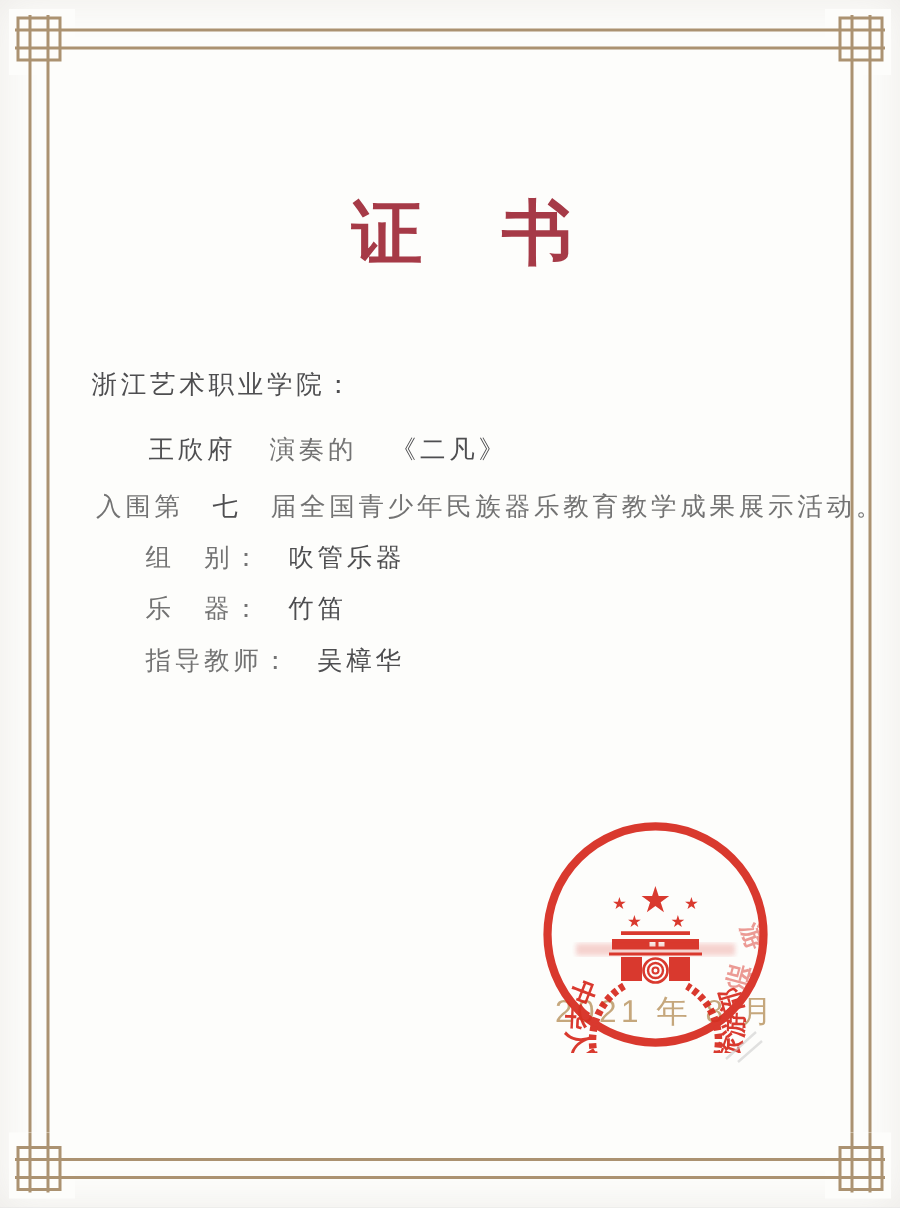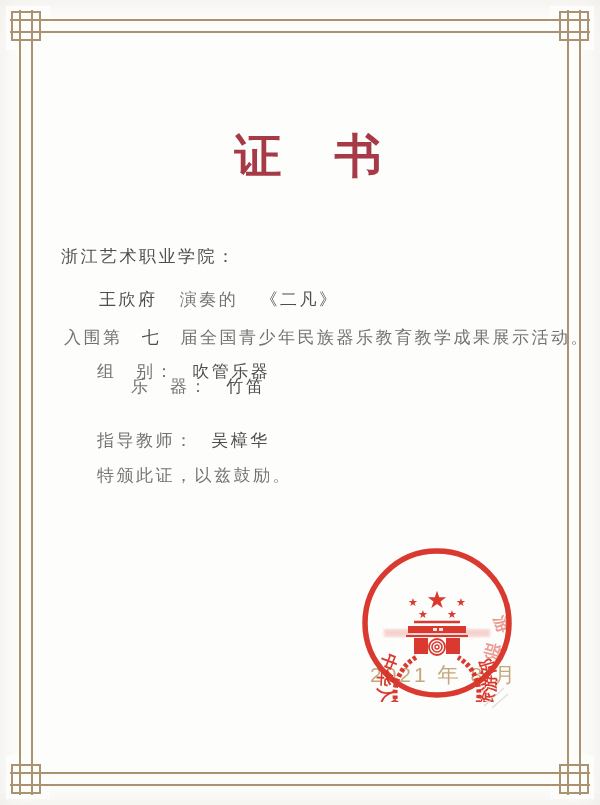--- a/index.html
+++ b/index.html
@@ -25,21 +25,21 @@
   .line{position:absolute;font-size:17px;letter-spacing:2.5px;line-height:1.25;
         color:#4e4e50;white-space:nowrap;}
   .tan{color:#737373;}
   .dark{color:#4e4e50;}
   .salutation{left:61px;top:246px;}
   .recipient{left:99px;top:289px;}
   .recipient .connector{margin:0 15px;}
   .achievement{left:64px;top:327px;}
   .achievement .session{margin:0 12px;}
   .field-1{left:97px;top:361px;}
-  .field-2{left:97px;top:376px;margin-left:34px;}
+  .field-2{left:97px;top:395px;}
   .field-3{left:97px;top:430px;font-family:Liberation Serif, serif;}
   .field-row .value{margin-left:10px;}
   .closing{left:97px;top:465px;}
   .date{left:370px;top:662px;font-size:21px;letter-spacing:3px;color:#c5a77c;}
   
   .seal{position:absolute;left:358px;top:544px;width:158px;height:158px;}
   
   .pencil{position:absolute;left:482px;top:686px;width:28px;height:24px;opacity:.55;}
 </style>
 </head>
@@ -93,23 +93,20 @@
   </div>
   <div class="line field-row field-2">
     <span class="tan">乐　器：</span>
     <span class="dark value">竹笛</span>
   </div>
   <div class="line field-row field-3">
     <span class="tan">指导教师：</span>
     <span class="dark value">吴樟华</span>
   </div>
 
-  <div class="line closing">
-    <span class="tan">特颁此证，以兹鼓励。</span>
-  </div>
 
   <div class="line date">2021 年 8 月</div>
 
   <svg class="seal" viewBox="0 0 158 158">
     <defs>
       <path id="ringPath" d="M28.8 108 A58 58 0 1 0 129.2 108" fill="none"></path>
       <filter id="smear">
           <feGaussianBlur stdDeviation="1.6"></feGaussianBlur>
         </filter>
     </defs>

